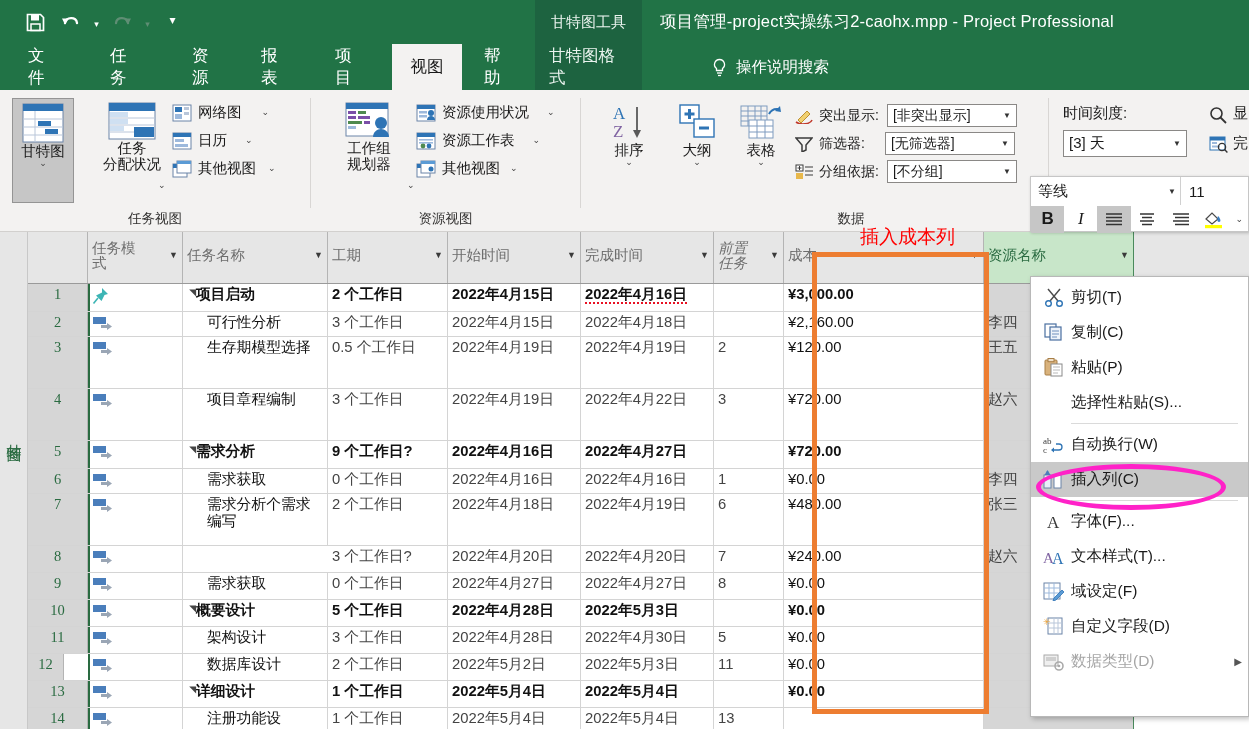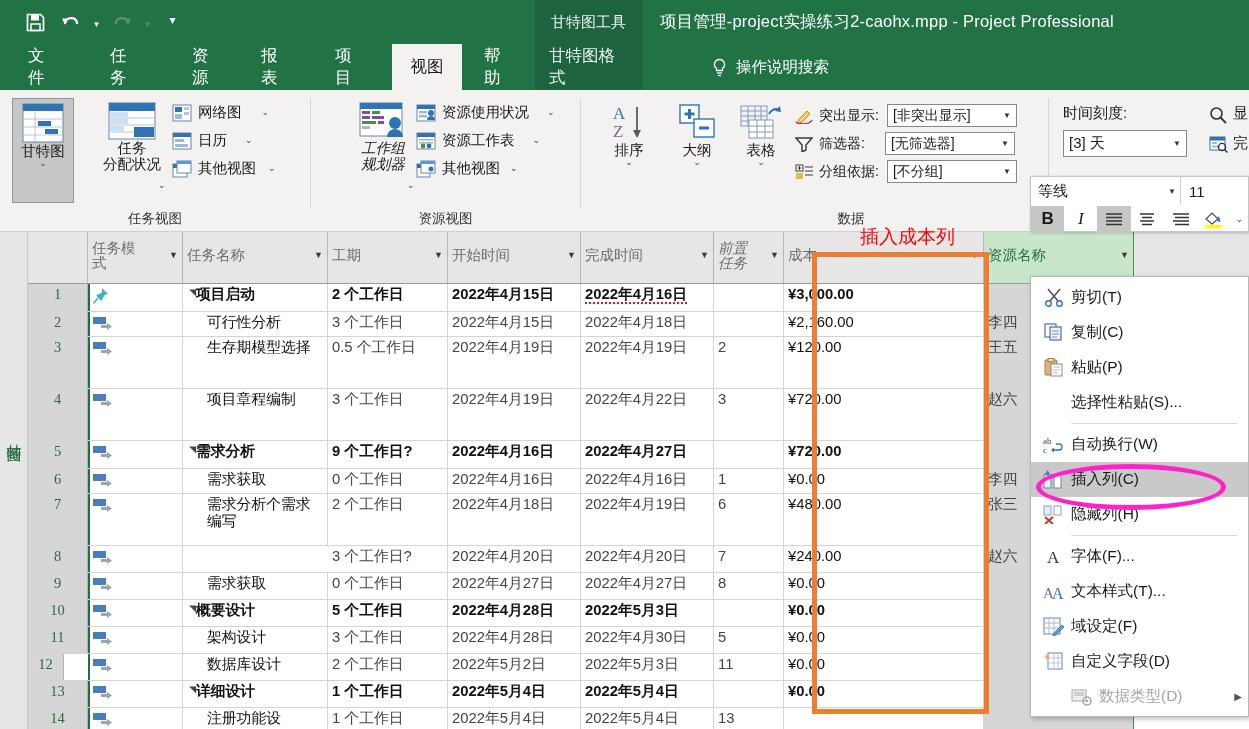--- a/index.html
+++ b/index.html
@@ -170,21 +170,21 @@
 
   
   .ctxmenu {
     position: absolute; left: 1030px; top: 276px; width: 219px; height: 441px;
     background: #ffffff; border: 1px solid #b8b8b8; box-shadow: 2px 2px 5px rgba(0,0,0,.25);
     padding: 3px 0;
   }
   .mi { position: relative; height: 35px; display: flex; align-items: center; padding-left: 6px;
         font-size: 15.5px; color: #1a1a1a; }
   .mi.hl { background: #c9c9c9; }
-  .mi.disabled { color: #a6a6a6; margin-left: 28px; }
+  .mi.disabled { color: #a6a6a6; }
   .mi .mico { width: 34px; height: 26px; display: flex; align-items: center; justify-content: center; }
   .mi .mlabel { flex: 1; }
   .mi .marrow { width: 20px; text-align: center; font-size: 10px; color: #555; }
   .msep { height: 1px; background: #dadada; margin: 3px 10px 3px 40px; }
 
   .pink-ellipse { position: absolute; left: 1036px; top: 464px; width: 190px; height: 46px;
                   border: 5px solid #ff22c8; border-radius: 50%; pointer-events: none; }
 </style>
 </head>
 <body>
@@ -312,21 +312,21 @@
         </span>
         <span>其他视图</span>
         <span class="mini-caret" style="margin-left:6px">⌄</span>
       </div>
       <div class="rgroup-label">任务视图</div>
     </div>
 
     <div class="rsep" style="left:310px;"></div>
 
     <div class="rgroup" style="left:311px; width:269px;">
-      <div class="bigbtn" style="left:28px; top:12px; width:88px;font-style:italic;">
+      <div class="bigbtn" style="left:14px; top:12px; width:88px;">
         <svg width="48" height="38" viewBox="0 0 48 38">
           <rect x="1" y="1" width="42" height="33" fill="#fff" stroke="#6b84a8"></rect>
           <rect x="1" y="1" width="42" height="6" fill="#2e74b5"></rect>
           <rect x="3" y="9" width="8" height="3" fill="#7b4fa8"></rect>
             <rect x="13" y="9" width="8" height="3" fill="#4f8a4f"></rect>
           <rect x="3" y="14" width="8" height="3" fill="#7b4fa8"></rect>
             <rect x="13" y="14" width="12" height="3" fill="#7b4fa8"></rect>
           <rect x="3" y="19" width="14" height="3" fill="#4f8a4f"></rect>
             <rect x="19" y="19" width="6" height="3" fill="#7b4fa8"></rect>
           <rect x="3" y="24" width="8" height="3" fill="#9db9dc"></rect>
@@ -934,31 +934,20 @@
         <span class="mico">
           <svg width="22" height="19" viewBox="0 0 22 19">
             <rect x="1" y="5" width="7" height="13" fill="#e8eef7" stroke="#6b84a8"></rect>
             <rect x="11" y="5" width="7" height="13" fill="#fff" stroke="#6b84a8"></rect>
             <path d="M4.5 0 L7.5 5 L1.5 5 Z" fill="#4a7ebb"></path>
             <line x1="4.5" y1="1" x2="4.5" y2="5" stroke="#4a7ebb" stroke-width="1.4"></line>
           </svg>
         </span>
         <span class="mlabel">插入列(C)</span>
       </div>
-      <div class="mi">
-        <span class="mico">
-          <svg width="22" height="19" viewBox="0 0 22 19">
-            <rect x="1" y="1" width="7" height="9" fill="#e8eef7" stroke="#8aa0bd"></rect>
-            <rect x="11" y="1" width="7" height="9" fill="#fff" stroke="#8aa0bd"></rect>
-            <line x1="2" y1="12" x2="10" y2="19" stroke="#c0392b" stroke-width="2"></line>
-            <line x1="10" y1="12" x2="2" y2="19" stroke="#c0392b" stroke-width="2"></line>
-          </svg>
-        </span>
-        <span class="mlabel">隐藏列(H)</span>
-      </div>
       <div class="msep"></div>
       <div class="mi">
         <span class="mico">
           <svg width="20" height="19" viewBox="0 0 20 19">
             <text x="3" y="16" font-size="17" font-family="Liberation Serif, serif" fill="#3a3a3a">A</text>
           </svg>
         </span>
         <span class="mlabel">字体(F)...</span>
       </div>
       <div class="mi">

